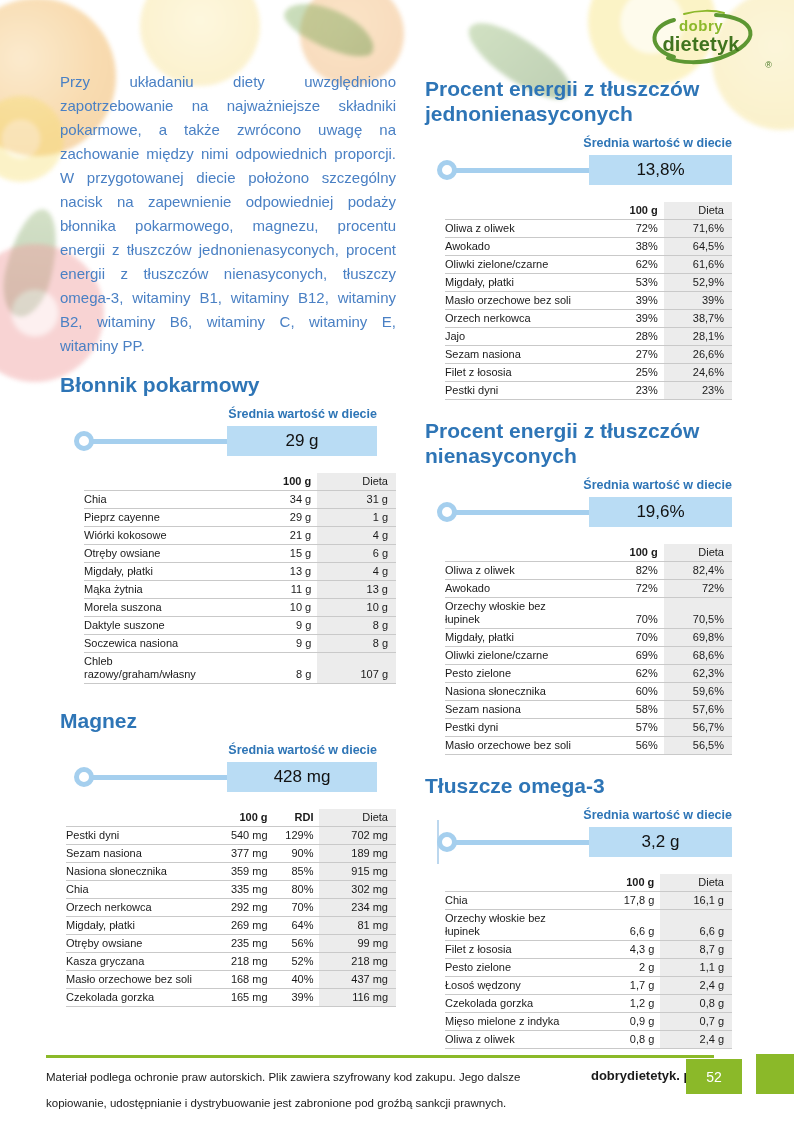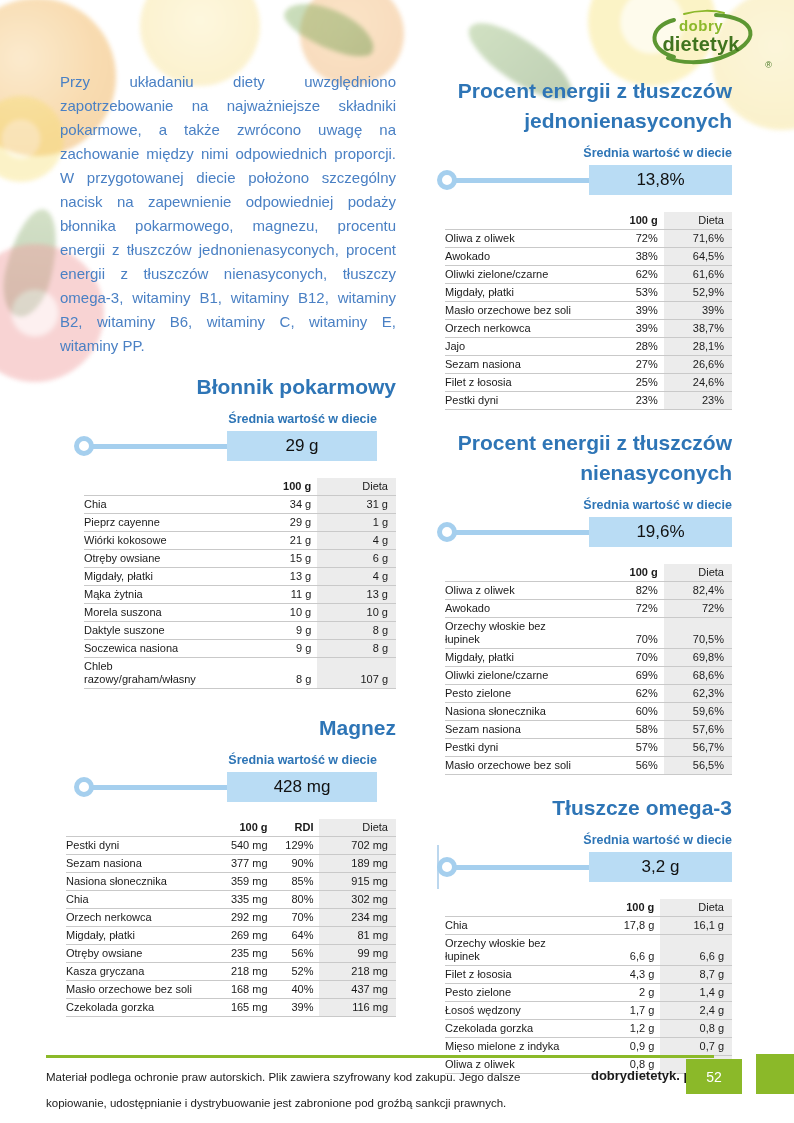--- a/index.html
+++ b/index.html
@@ -38,21 +38,21 @@
   .logo .l-bottom { position:absolute; left:0; right:6px; top:25px; text-align:center;
     font-size:20px; color:#41741f; font-weight:bold; letter-spacing:.2px; }
   .logo .l-reg { position:absolute; right:-4px; bottom:2px; font-size:9px; color:#41741f; }
 
   
   .col-left  { position:absolute; left:60px;  top:70px; width:336px; }
   .col-right { position:absolute; left:425px; top:76px; width:307px; }
 
   .intro { font-size:15px; line-height:24px; text-align:justify; color:#4a80c4; }
 
-  h2.sec-title { color:#2e75b6; font-size:21px; line-height:30px; font-weight:bold; margin-top:16px;text-align:right; }
+  h2.sec-title { color:#2e75b6; font-size:21px; line-height:25px; font-weight:bold; margin-top:16px; }
   .col-left h2.sec-title { margin-top:14px; }
   .col-right section + section h2.sec-title { margin-top:18px; }
 
   .avg-label { text-align:right; font-size:12.5px; font-weight:bold; color:#2e75b6; margin-top:10px; margin-bottom:5px; }
   .col-left .avg-label { padding-right:19px; }
 
   .slider { display:flex; align-items:center; height:30px; position:relative; }
   .col-left  .slider { margin:0 19px 0 14px; }
   .col-right .slider { margin:0 0 0 12px; }
   .knob { flex:none; width:20px; height:20px; border:5px solid #a5cfee; border-radius:50%; background:#fff; z-index:1; }
@@ -444,21 +444,21 @@
               <td class="num shaded">6,6 g</td>
             </tr>
             <tr>
               <td class="lbl">Filet z łososia</td>
               <td class="num">4,3 g</td>
               <td class="num shaded">8,7 g</td>
             </tr>
             <tr>
               <td class="lbl">Pesto zielone</td>
               <td class="num">2 g</td>
-              <td class="num shaded">1,4 g</td>
+              <td class="num shaded">1,1 g</td>
             </tr>
             <tr>
               <td class="lbl">Łosoś wędzony</td>
               <td class="num">1,7 g</td>
               <td class="num shaded">2,4 g</td>
             </tr>
             <tr>
               <td class="lbl">Czekolada gorzka</td>
               <td class="num">1,2 g</td>
               <td class="num shaded">0,8 g</td>

